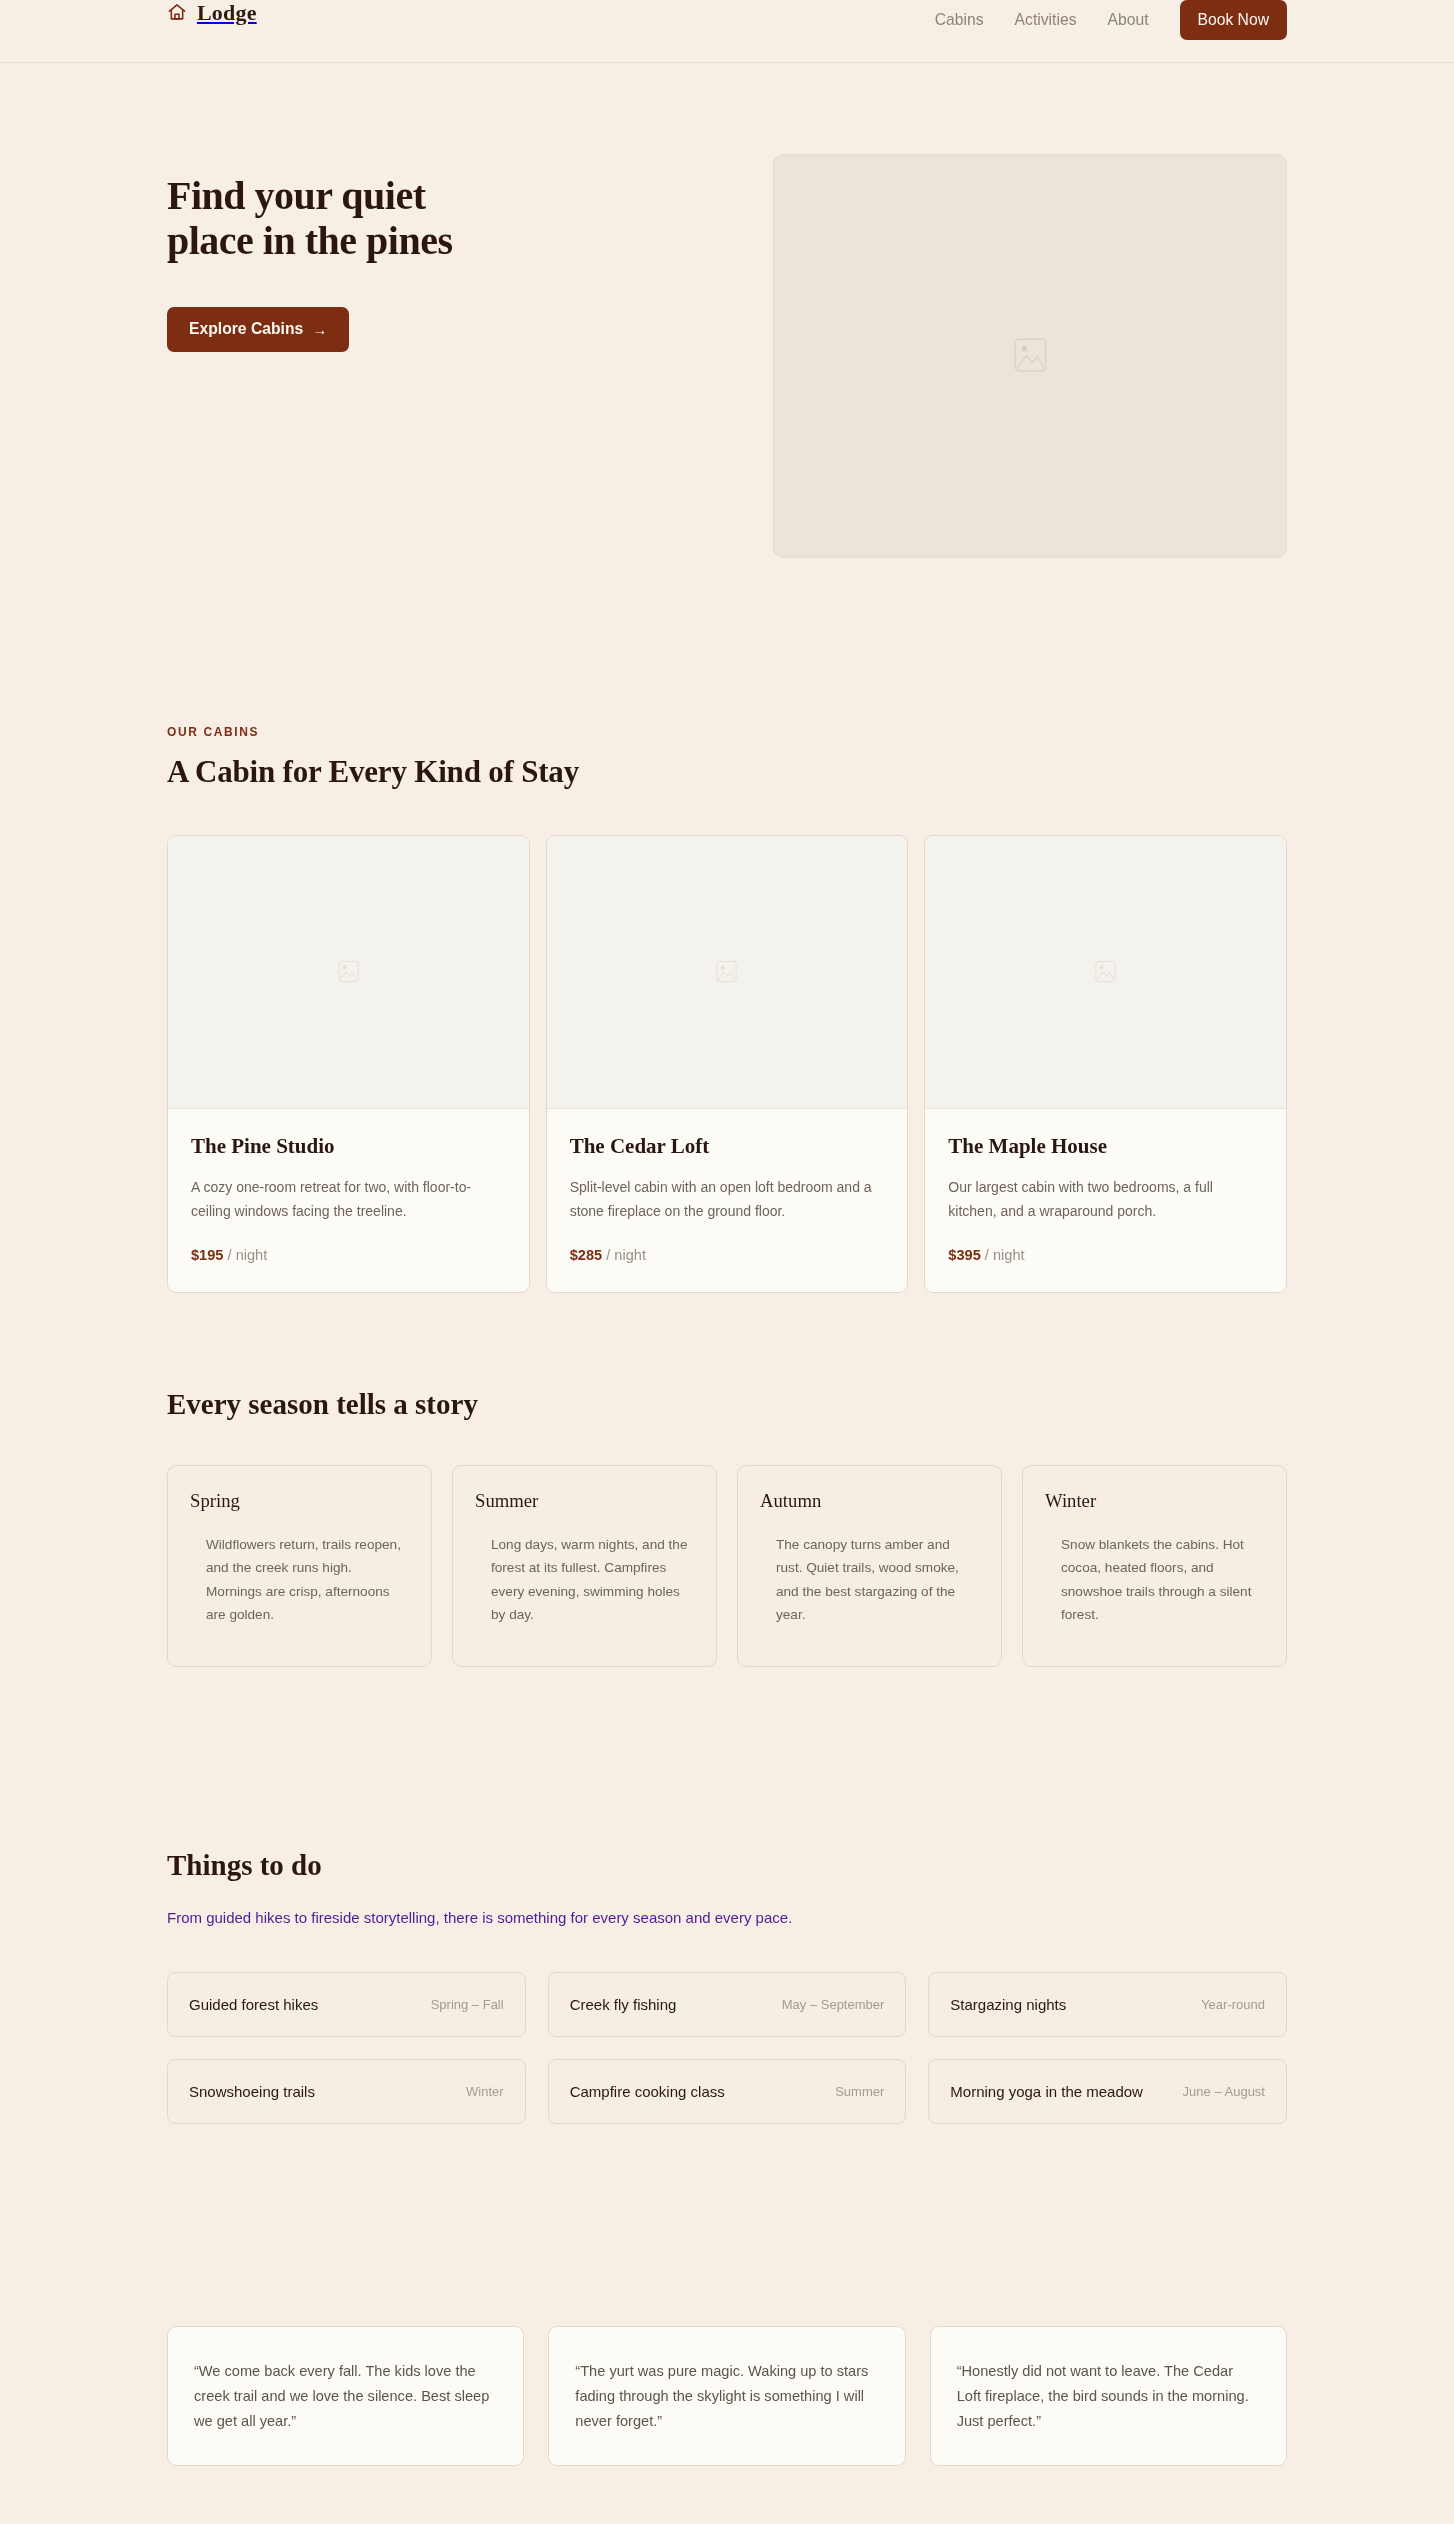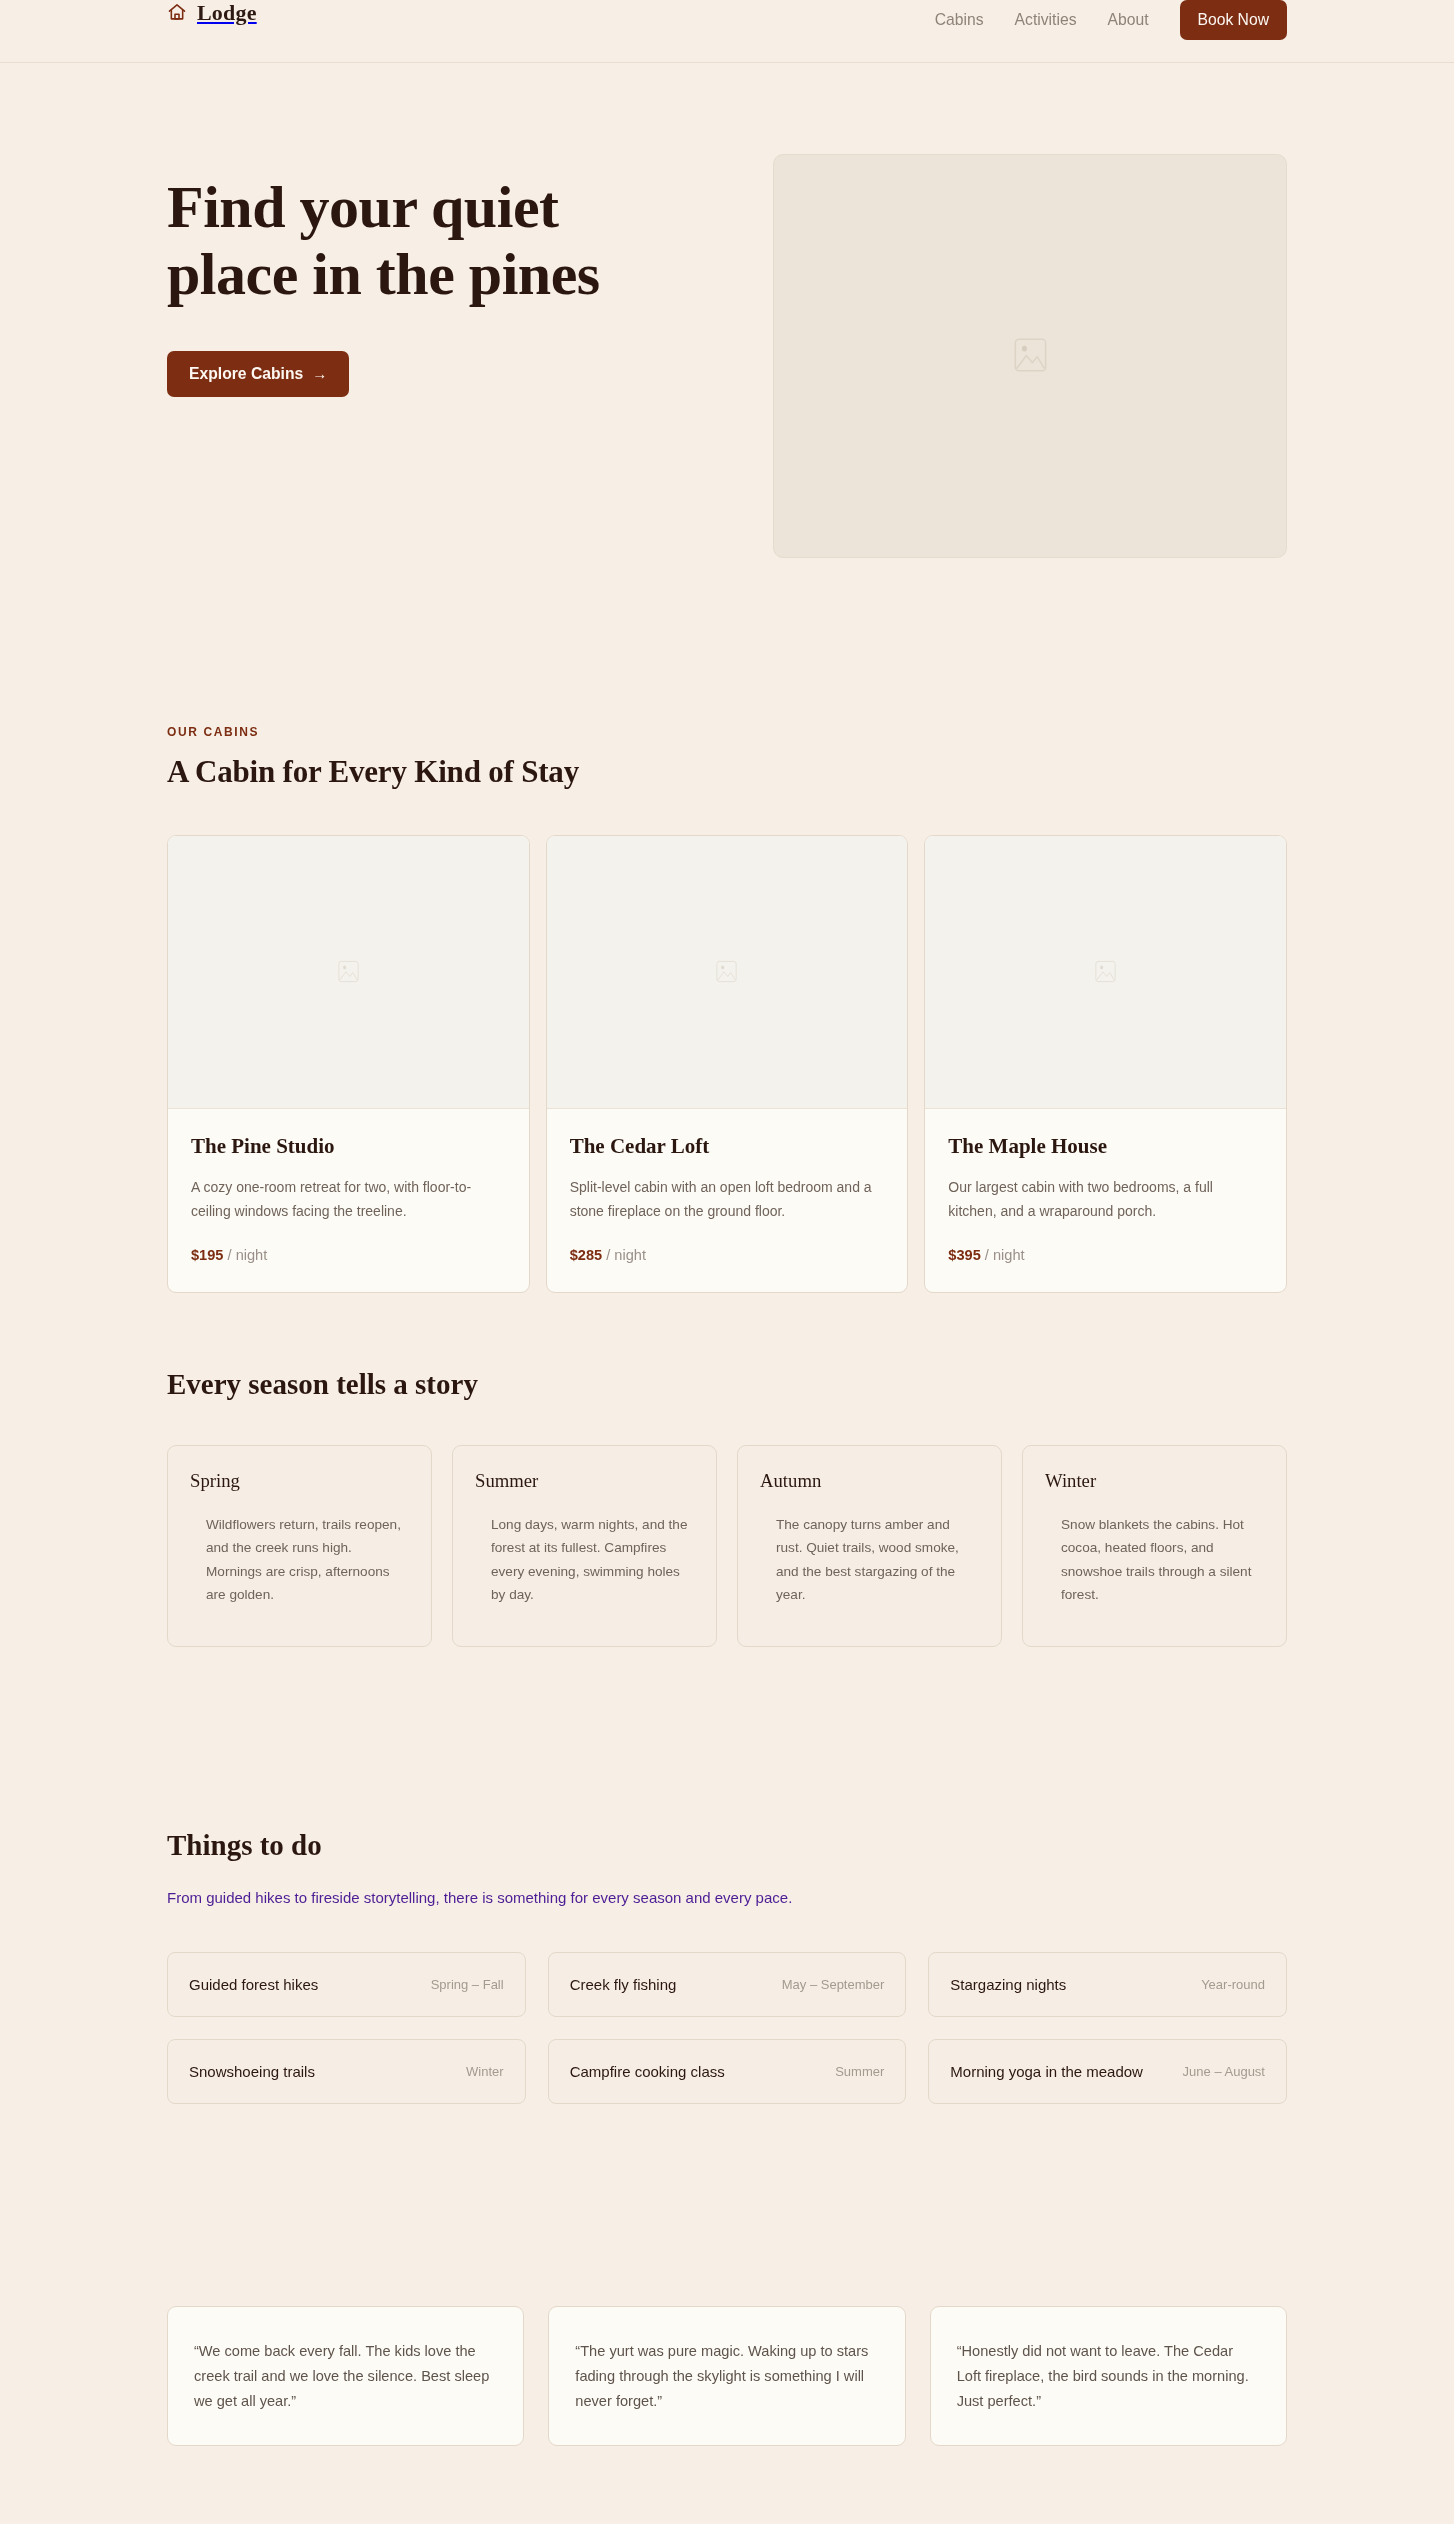--- a/index.html
+++ b/index.html
@@ -51,21 +51,21 @@
   .btn-nav{font-size:15.7px;font-weight:400;padding:11px 18px;border-radius:7px;}
 
   
   .wrap{padding:0 167px;}
 
   
   .hero{display:flex;gap:56px;padding:91px 167px 0;align-items:flex-start;}
   .hero-left{width:550px;padding-top:20px;}
   .hero-title{
     font-family:"Liberation Serif", serif;
-    font-size:60px;line-height:1.12;font-weight:700;
+    font-size:40px;line-height:1.12;font-weight:700;
     letter-spacing:-0.5px;color:#2b1710;
   }
   .hero-sub{
     margin-top:31px;
     font-size:16.7px;line-height:1.85;color:#6b6057;max-width:520px;
   }
   .hero-cta{margin-top:43px;font-size:15.7px;font-weight:700;padding:13.6px 22px;}
   .arrow{font-size:15px;line-height:1;}
   .hero-figure{
     flex:1;height:404px;background:var(--ph);
@@ -99,21 +99,21 @@
   }
   .cabin-body{padding:25px 23px 29px;}
   .cabin-name{
     font-family:"Liberation Serif", serif;font-size:21px;font-weight:700;color:#2b1710;
   }
   .cabin-desc{margin-top:17px;font-size:14px;line-height:1.68;color:#6f635a;}
   .cabin-price{margin-top:24px;font-size:14.6px;color:#9a9089;}
   .cabin-price b{color:var(--rust);font-weight:700;}
 
   
-  .section-seasons{padding-top:75px;}
+  .section-seasons{padding-top:95px;}
   .seasons-title{
     font-family:"Liberation Serif", serif;font-size:29px;font-weight:700;color:#2b1710;
   }
   .season-grid{
     display:grid;grid-template-columns:repeat(4,1fr);gap:20px;margin-top:44px;
   }
   .season-card{
     background:#f6eee4;border:1px solid var(--line);border-radius:9px;
     padding:24px 22px 28px;min-height:202px;
   }

